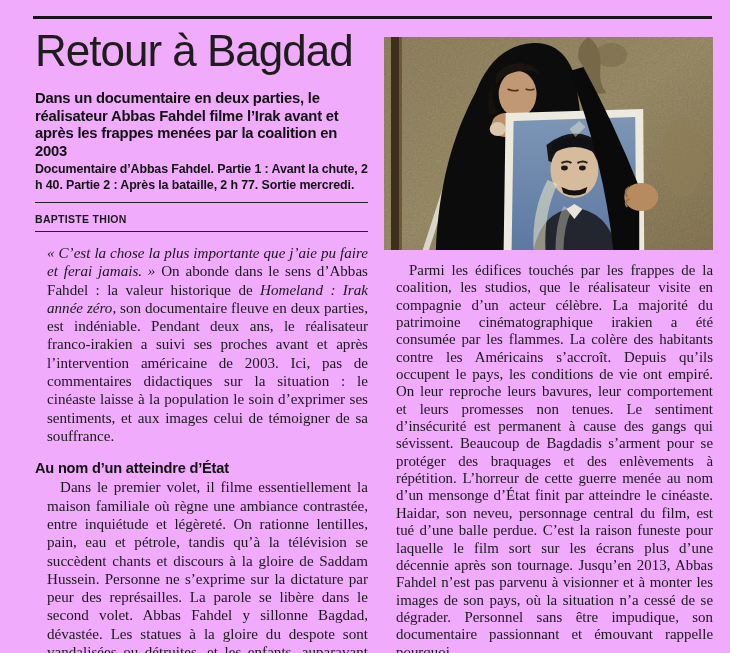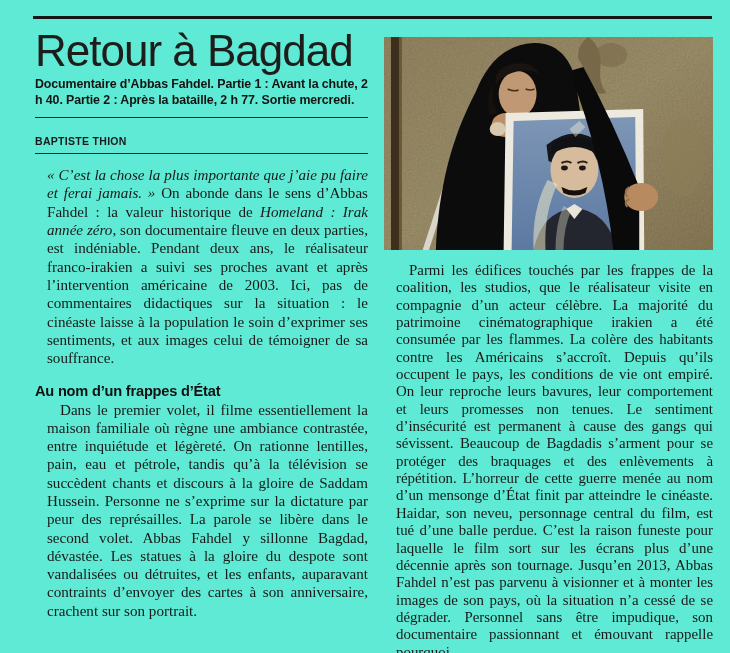--- a/index.html
+++ b/index.html
@@ -1,31 +1,31 @@
 <!DOCTYPE html>
 <html lang="fr"><head>
 <meta charset="utf-8">
 <style>
   html,body{margin:0;padding:0;background:#ffffff;}
-  .page{position:relative;width:730px;height:653px;background:#5eead4;overflow:hidden;
+  .page{position:relative;width:730px;height:653px;background:#f0abfc;overflow:hidden;
         font-family:"Liberation Sans",sans-serif;color:#1a1a1a;}
   .rule-top{position:absolute;left:33px;top:16px;width:679px;height:3px;background:#161616;}
 
   
   .col-left{position:absolute;left:35px;top:27px;width:333px;}
   .headline{font-family:"Liberation Sans",sans-serif;font-weight:300;font-size:44px;
             letter-spacing:-1px;color:#1d1d1b;line-height:1.1;margin:0;}
   .standfirst{margin-top:15px;font-weight:bold;font-size:14.8px;line-height:1.18;
               color:#111;letter-spacing:-0.2px;}
   .review-head{margin-top:13px;font-size:17px;font-weight:bold;letter-spacing:-0.2px;}
   .review-title{color:#d0021b;}
   .stars{color:#2d5ca8;font-size:15px;letter-spacing:1px;margin-left:4px;}
   .credits{margin-top:2px;font-weight:bold;font-size:12.4px;line-height:1.24;color:#131313;letter-spacing:-0.1px;}
   .byline-box{margin-top:9px;border-top:1px solid #222;border-bottom:1px solid #222;
-              padding:13px 0 4px 0;}
+              padding:6px 0 4px 0;}
   .byline{font-weight:bold;font-size:10.5px;letter-spacing:0.3px;color:#1a1a1a;}
 
   .bodytext{font-family:"Liberation Serif",serif;font-size:15.1px;line-height:18.3px;
             text-align:justify;color:#191919;margin-left:12px;}
   .col-left .bodytext{margin-top:12px;}
   .bodytext .lead-quote{font-style:italic;}
   .bodytext .ital{font-style:italic;}
   .subhead{font-family:"Liberation Sans",sans-serif;font-weight:bold;font-size:14.6px;
            margin-top:9px;margin-bottom:2px;color:#111;letter-spacing:-0.2px;}
   .indent{ text-indent:13px;}
@@ -39,32 +39,33 @@
 </style>
 </head>
 <body>
 
 <div class="page">
   <div class="rule-top"></div>
 
   <div class="col-left">
     <h1 class="headline">Retour à Bagdad</h1>
 
+    <div class="standfirst">Dans un documentaire en deux parties, le réalisateur Abbas Fahdel filme l’Irak avant et après les frappes menées par la coalition en 2003</div>
 
     <div class="credits">Documentaire d’Abbas Fahdel. Partie 1 : Avant la chute, 2 h 40. Partie 2 : Après la bataille, 2 h 77. Sortie mercredi.</div>
 
     <div class="byline-box">
       <span class="byline">BAPTISTE THION</span>
     </div>
 
     <p class="bodytext">
       <span class="lead-quote">« C’est la chose la plus importante que j’aie pu faire et ferai jamais. » </span><span>On abonde dans le sens d’Abbas Fahdel : la valeur historique de </span><span class="ital">Homeland : Irak année zéro</span><span>, son documentaire fleuve en deux parties, est indéniable. Pendant deux ans, le réalisateur franco-irakien a suivi ses proches avant et après l’intervention américaine de 2003. Ici, pas de commentaires didactiques sur la situation : le cinéaste laisse à la population le soin d’exprimer ses sentiments, et aux images celui de témoigner de sa souffrance.</span>
     </p>
 
-    <div class="subhead">Au nom d’un frappes d’État</div>
+    <div class="subhead">Au nom d’un atteindre d’État</div>
 
     <p class="bodytext indent" style="margin-top:0;">Dans le premier volet, il filme essentiellement la maison familiale où règne une ambiance contrastée, entre inquiétude et légèreté. On rationne lentilles, pain, eau et pétrole, tandis qu’à la télévision se succèdent chants et discours à la gloire de Saddam Hussein. Personne ne s’exprime sur la dictature par peur des représailles. La parole se libère dans le second volet. Abbas Fahdel y sillonne Bagdad, dévastée. Les statues à la gloire du despote sont vandalisées ou détruites, et les enfants, auparavant contraints d’envoyer des cartes à son anniversaire, crachent sur son portrait.</p>
   </div>
 
   <div class="col-right">
 
     <svg class="photo" viewBox="0 0 330 213" preserveAspectRatio="none" xmlns="http://www.w3.org/2000/svg">
       <defs>
         <linearGradient id="wall" x1="0" y1="0" x2="1" y2="1">
           <stop offset="0" stop-color="#9f8f68"></stop>

